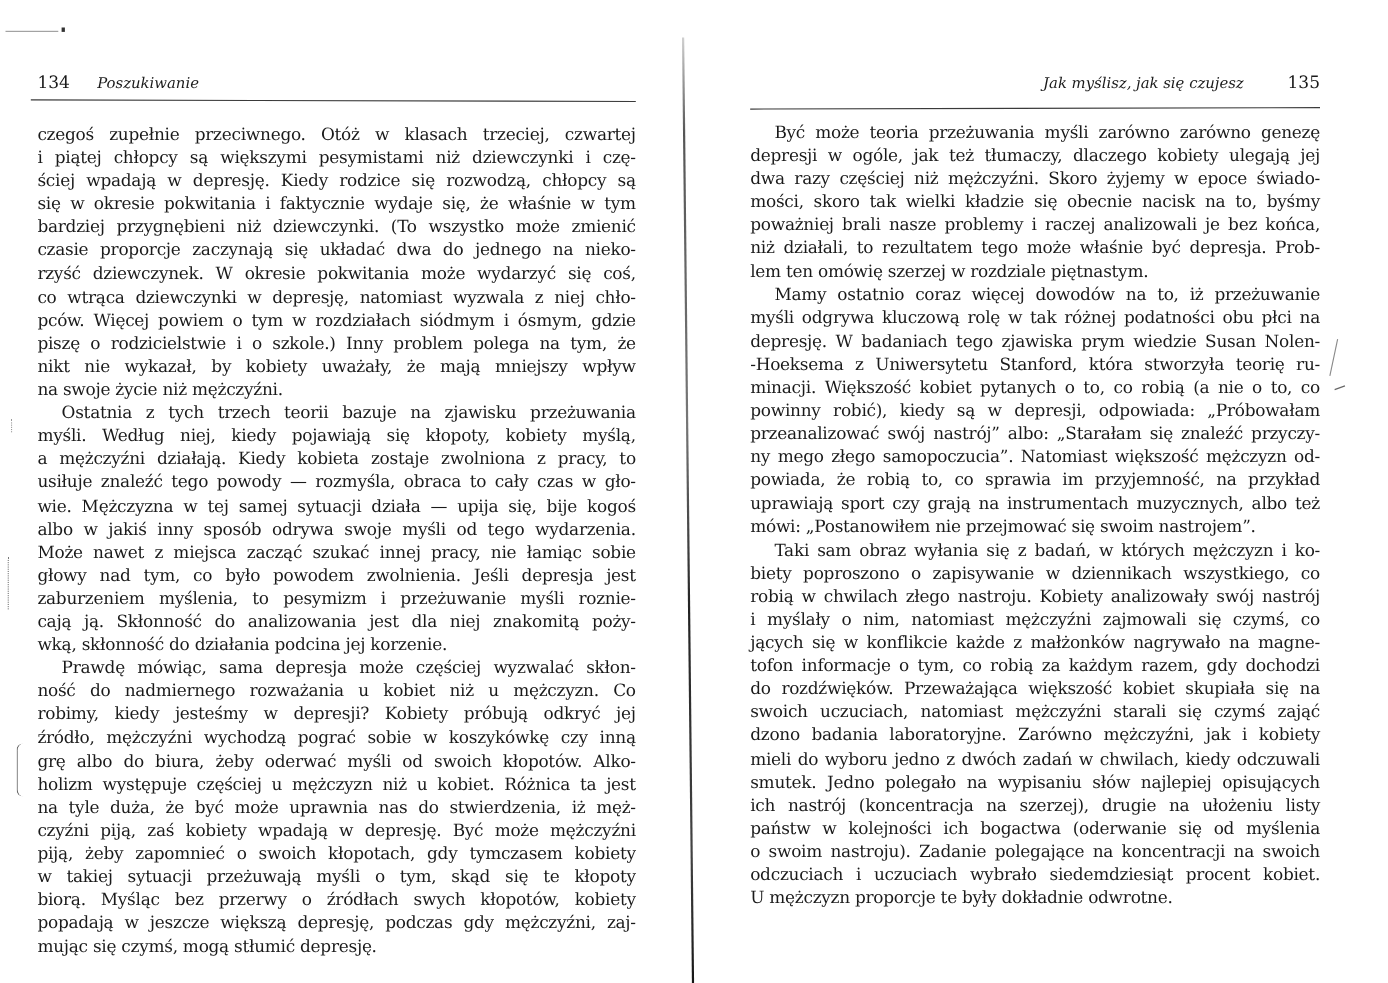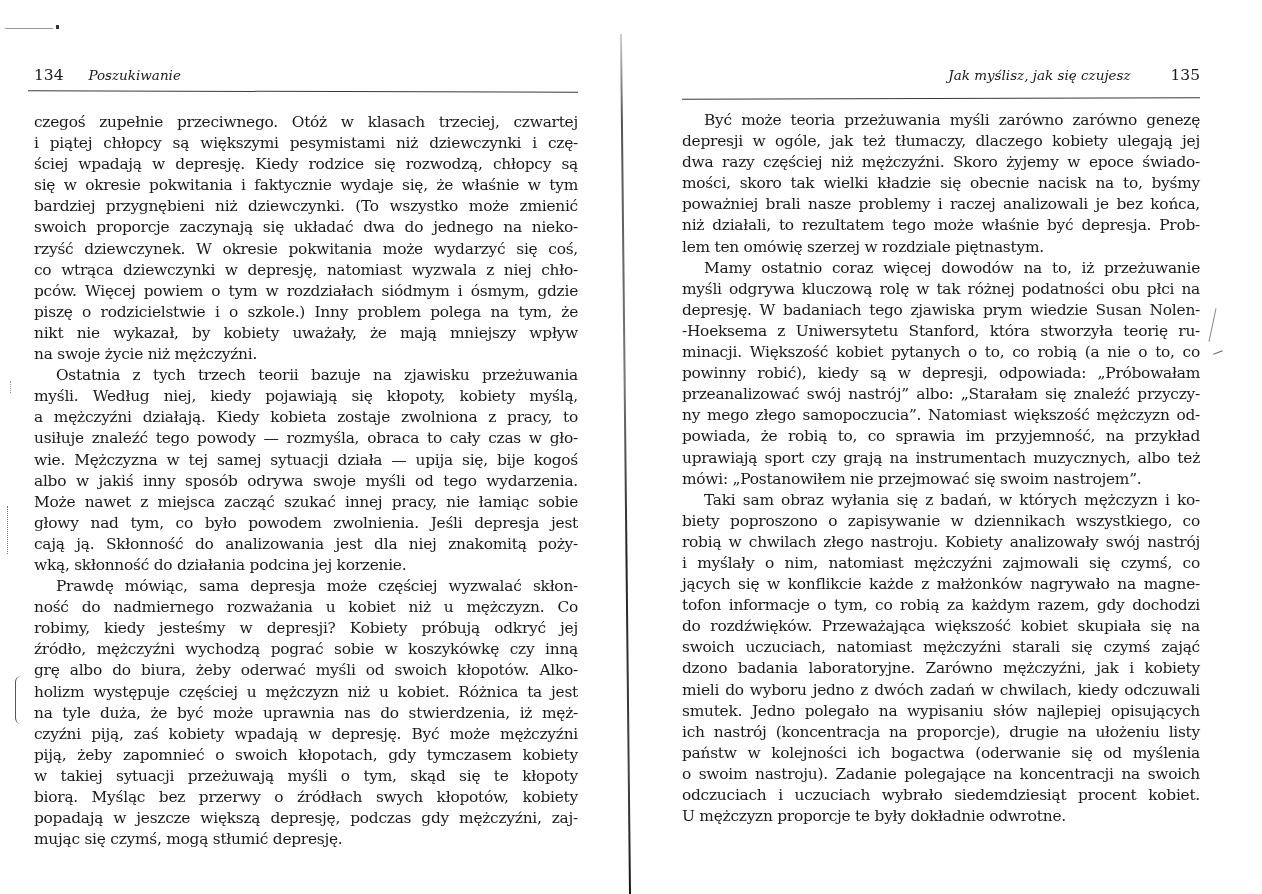--- a/index.html
+++ b/index.html
@@ -143,35 +143,36 @@
       <span class="folio">134</span>
       <span class="chapter-title">Poszukiwanie</span>
     </div>
     <div class="head-rule"></div>
     <div class="text">
       <span class="line">czegoś zupełnie przeciwnego. Otóż w klasach trzeciej, czwartej</span>
       <span class="line">i piątej chłopcy są większymi pesymistami niż dziewczynki i czę-</span>
       <span class="line">ściej wpadają w depresję. Kiedy rodzice się rozwodzą, chłopcy są</span>
       <span class="line">się w okresie pokwitania i faktycznie wydaje się, że właśnie w tym</span>
       <span class="line">bardziej przygnębieni niż dziewczynki. (To wszystko może zmienić</span>
-      <span class="line">swoich proporcje zaczynają się układać dwa do jednego na nieko-</span>
+      <span class="line">czasie proporcje zaczynają się układać dwa do jednego na nieko-</span>
       <span class="line">rzyść dziewczynek. W okresie pokwitania może wydarzyć się coś,</span>
       <span class="line">co wtrąca dziewczynki w depresję, natomiast wyzwala z niej chło-</span>
       <span class="line">pców. Więcej powiem o tym w rozdziałach siódmym i ósmym, gdzie</span>
       <span class="line">piszę o rodzicielstwie i o szkole.) Inny problem polega na tym, że</span>
       <span class="line">nikt nie wykazał, by kobiety uważały, że mają mniejszy wpływ</span>
       <span class="line last">na swoje życie niż mężczyźni.</span>
       <span class="line indent">Ostatnia z tych trzech teorii bazuje na zjawisku przeżuwania</span>
       <span class="line">myśli. Według niej, kiedy pojawiają się kłopoty, kobiety myślą,</span>
       <span class="line">a mężczyźni działają. Kiedy kobieta zostaje zwolniona z pracy, to</span>
       <span class="line">usiłuje znaleźć tego powody — rozmyśla, obraca to cały czas w gło-</span>
       <span class="line">wie. Mężczyzna w tej samej sytuacji działa — upija się, bije kogoś</span>
       <span class="line">albo w jakiś inny sposób odrywa swoje myśli od tego wydarzenia.</span>
       <span class="line">Może nawet z miejsca zacząć szukać innej pracy, nie łamiąc sobie</span>
       <span class="line">głowy nad tym, co było powodem zwolnienia. Jeśli depresja jest</span>
+      <span class="line">zaburzeniem myślenia, to pesymizm i przeżuwanie myśli roznie-</span>
       <span class="line">cają ją. Skłonność do analizowania jest dla niej znakomitą poży-</span>
       <span class="line last">wką, skłonność do działania podcina jej korzenie.</span>
       <span class="line indent">Prawdę mówiąc, sama depresja może częściej wyzwalać skłon-</span>
       <span class="line">ność do nadmiernego rozważania u kobiet niż u mężczyzn. Co</span>
       <span class="line">robimy, kiedy jesteśmy w depresji? Kobiety próbują odkryć jej</span>
       <span class="line">źródło, mężczyźni wychodzą pograć sobie w koszykówkę czy inną</span>
       <span class="line">grę albo do biura, żeby oderwać myśli od swoich kłopotów. Alko-</span>
       <span class="line">holizm występuje częściej u mężczyzn niż u kobiet. Różnica ta jest</span>
       <span class="line">na tyle duża, że być może uprawnia nas do stwierdzenia, iż męż-</span>
       <span class="line">czyźni piją, zaś kobiety wpadają w depresję. Być może mężczyźni</span>
@@ -218,20 +219,20 @@
       <span class="line">biety poproszono o zapisywanie w dziennikach wszystkiego, co</span>
       <span class="line">robią w chwilach złego nastroju. Kobiety analizowały swój nastrój</span>
       <span class="line">i myślały o nim, natomiast mężczyźni zajmowali się czymś, co</span>
       <span class="line">jących się w konflikcie każde z małżonków nagrywało na magne-</span>
       <span class="line">tofon informacje o tym, co robią za każdym razem, gdy dochodzi</span>
       <span class="line">do rozdźwięków. Przeważająca większość kobiet skupiała się na</span>
       <span class="line">swoich uczuciach, natomiast mężczyźni starali się czymś zająć</span>
       <span class="line">dzono badania laboratoryjne. Zarówno mężczyźni, jak i kobiety</span>
       <span class="line">mieli do wyboru jedno z dwóch zadań w chwilach, kiedy odczuwali</span>
       <span class="line">smutek. Jedno polegało na wypisaniu słów najlepiej opisujących</span>
-      <span class="line">ich nastrój (koncentracja na proporcje), drugie na ułożeniu listy</span>
+      <span class="line">ich nastrój (koncentracja na szerzej), drugie na ułożeniu listy</span>
       <span class="line">państw w kolejności ich bogactwa (oderwanie się od myślenia</span>
       <span class="line">o swoim nastroju). Zadanie polegające na koncentracji na swoich</span>
       <span class="line">odczuciach i uczuciach wybrało siedemdziesiąt procent kobiet.</span>
       <span class="line last">U mężczyzn proporcje te były dokładnie odwrotne.</span>
     </div>
   </div>
 </div>
 
 </body></html>

